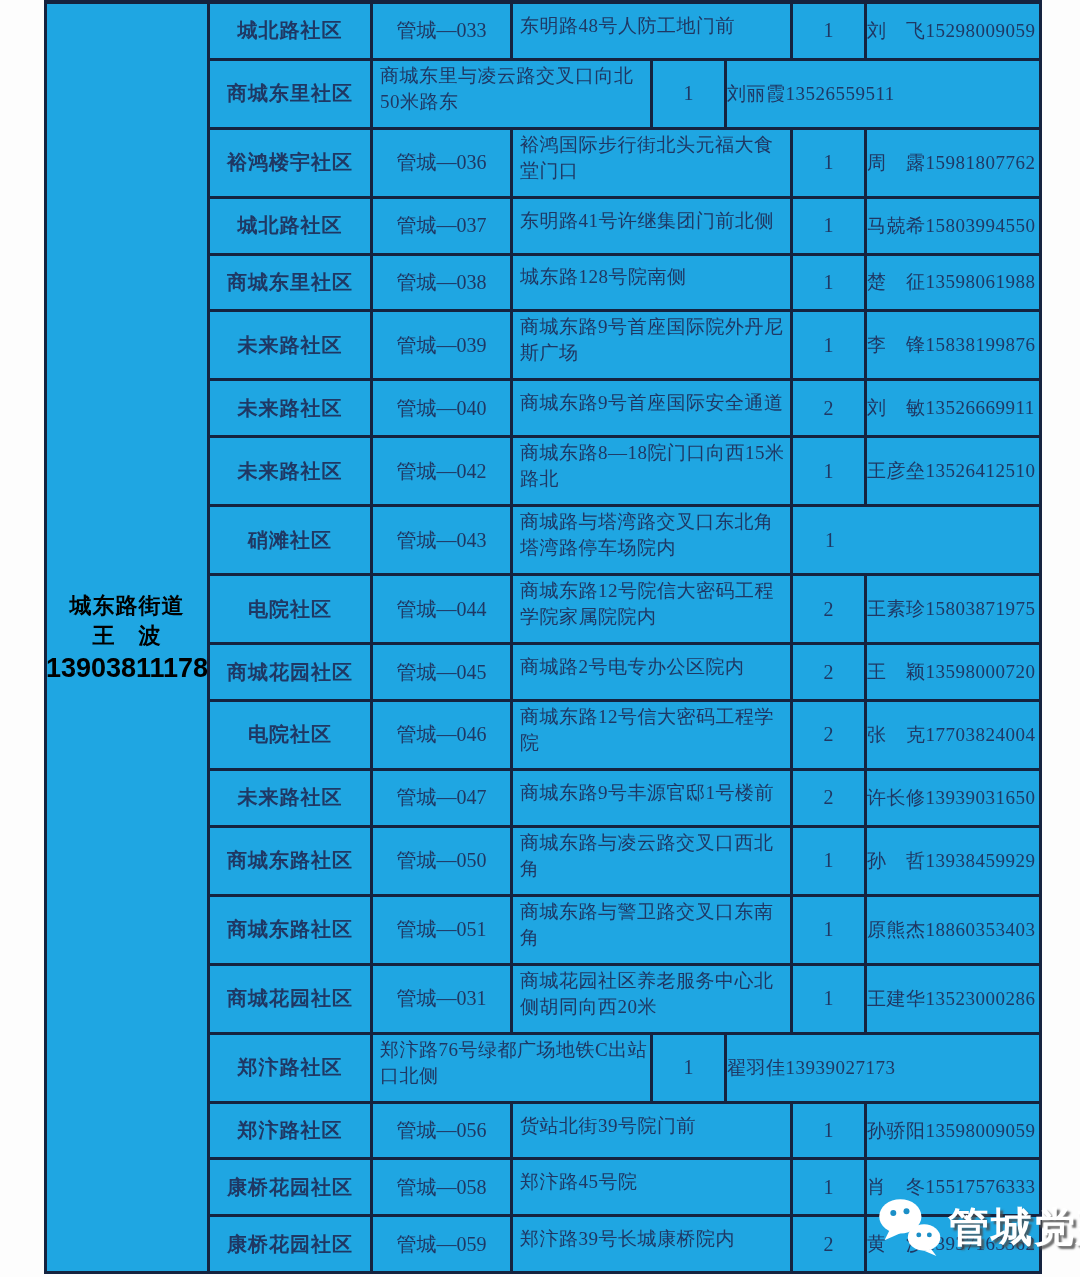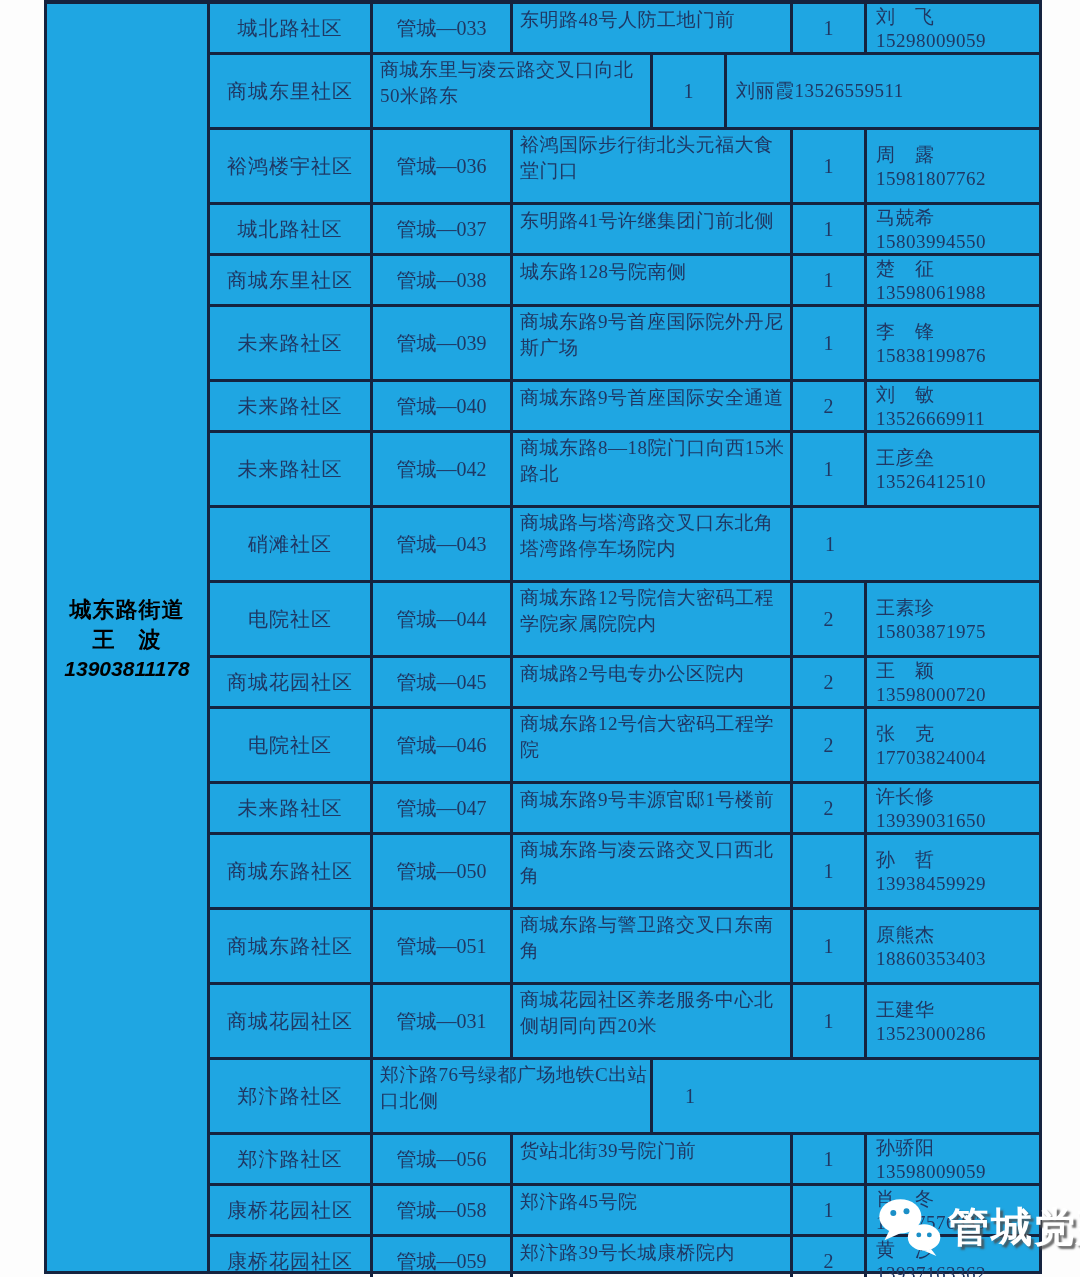--- a/index.html
+++ b/index.html
@@ -22,45 +22,45 @@
     width:163px;flex:0 0 163px;
     border-right:3px solid #15233F;
     box-sizing:border-box;
     display:flex;flex-direction:column;
     align-items:center;justify-content:center;
     font-family:"Liberation Sans", sans-serif;
     font-weight:700;color:#000;
   }
   .street-name{font-size:22px;letter-spacing:1px;}
   .street-contact-name{font-size:22px;letter-spacing:1px;}
-  .street-contact-phone{font-size:21px;margin-top:2px;font-style:italic;}
+  .street-contact-phone{font-size:27px;margin-top:2px;}
   .rows{flex:1;display:flex;flex-direction:column;}
   .row{flex:1;display:flex;border-bottom:3px solid #15233F;box-sizing:border-box;}
   .row:last-child{border-bottom:none;}
   .cell{
     box-sizing:border-box;
     border-right:3px solid #15233F;
     display:flex;align-items:center;justify-content:center;
     color:#1F3864;
     font-size:20px;
     overflow:hidden;
   }
   .cell:last-child{border-right:none;}
-  .c-community{flex:0 0 163px;letter-spacing:1px;}
+  .c-community{flex:0 0 163px;letter-spacing:1px;font-weight:bold;}
   .c-code{flex:0 0 140px;}
   .c-address{
     flex:0 0 280px;
     justify-content:flex-start;text-align:left;
     font-size:19px;line-height:26px;
-    padding:2px 2px 18px 7px;letter-spacing:0.5px;
+    padding:2px 2px 12px 7px;letter-spacing:0.5px;
   }
   .c-count{flex:0 0 74px;}
   .c-contact{
     flex:1;justify-content:flex-start;text-align:left;
-    font-size:19px;padding-left:9px;letter-spacing:0.5px;
+    font-size:19px;letter-spacing:0.5px;
   }
   .watermark{
     position:absolute;left:878px;top:1198px;
     display:flex;align-items:center;
     pointer-events:none;
   }
   .wm-icon{flex:0 0 auto;margin-right:6px;}
   .wm-text{
     font-family:"Liberation Sans", sans-serif;
     font-weight:700;font-size:41px;color:#FFFFFF;
@@ -201,20 +201,21 @@
     <div class="cell c-code">管城—031</div>
     <div class="cell c-address">商城花园社区养老服务中心北侧胡同向西20米</div>
     <div class="cell c-count">1</div>
     <div class="cell c-contact">王建华13523000286</div>
   </div>
 
   <div class="row">
     <div class="cell c-community">郑汴路社区</div>
     <div class="cell c-address">郑汴路76号绿都广场地铁C出站口北侧</div>
     <div class="cell c-count">1</div>
+    <div class="cell c-contact">翟羽佳13939027173</div>
   </div>
 
   <div class="row">
     <div class="cell c-community">郑汴路社区</div>
     <div class="cell c-code">管城—056</div>
     <div class="cell c-address">货站北街39号院门前</div>
     <div class="cell c-count">1</div>
     <div class="cell c-contact">孙骄阳13598009059</div>
   </div>
 

